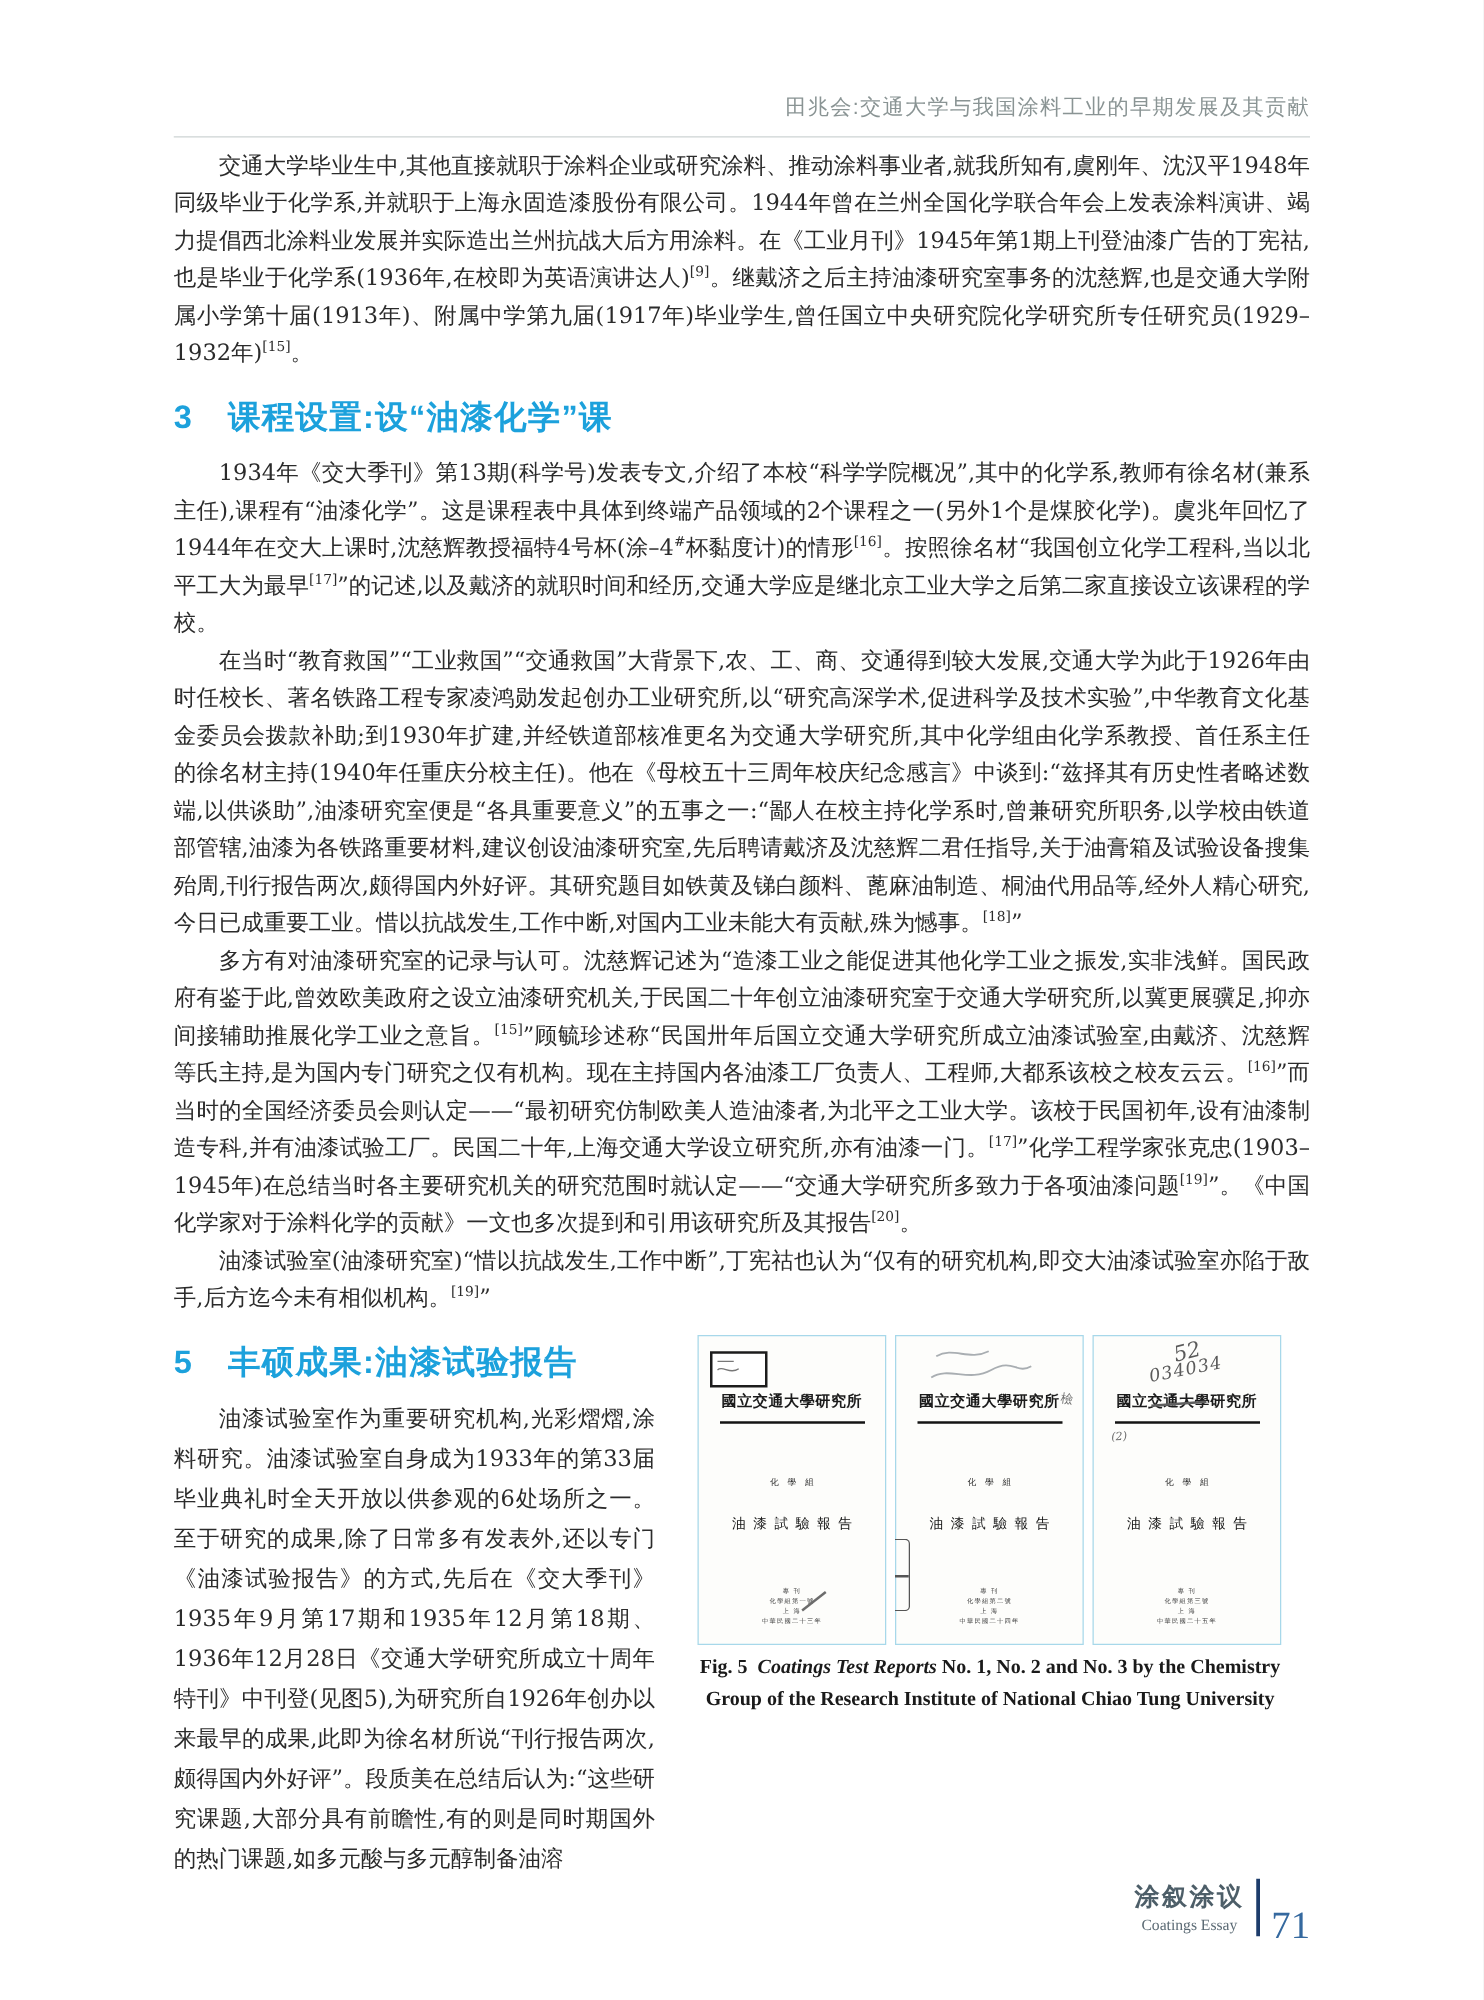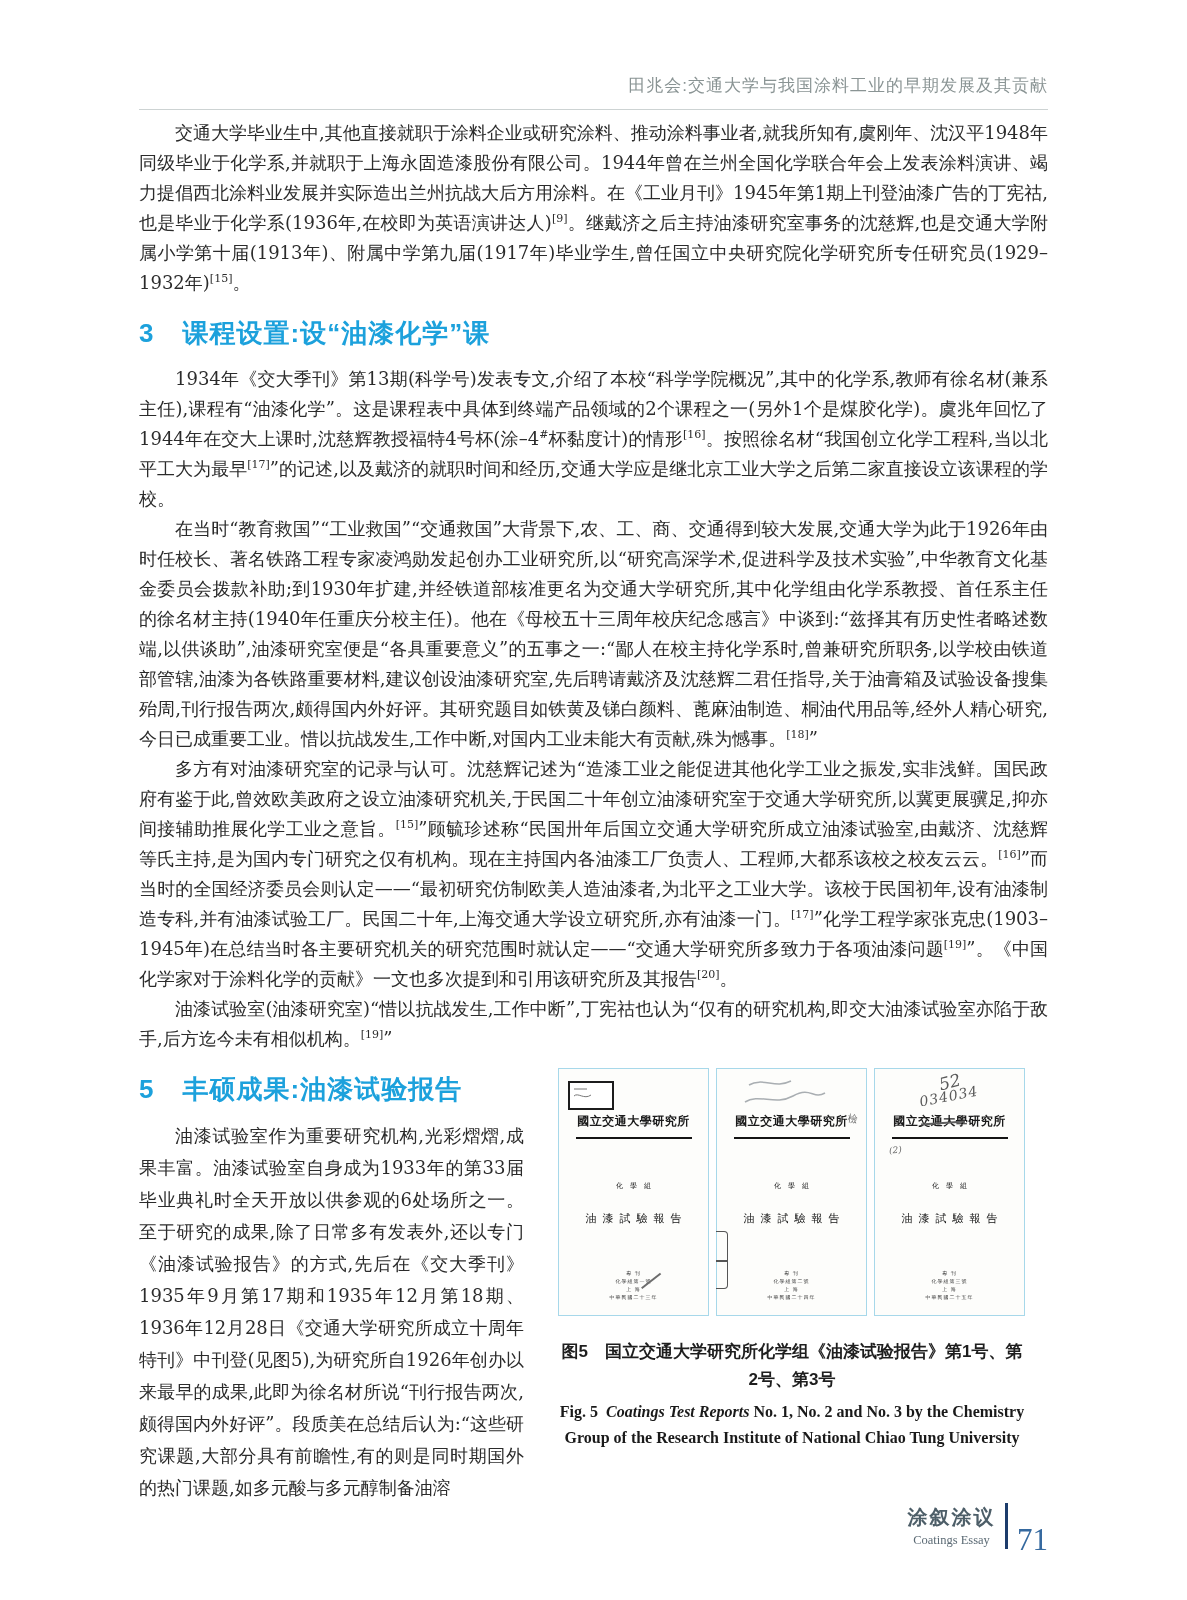--- a/index.html
+++ b/index.html
@@ -84,21 +84,21 @@
     <p class="body">1934年《交大季刊》第13期(科学号)发表专文,介绍了本校“科学学院概况”,其中的化学系,教师有徐名材(兼系主任),课程有“油漆化学”。这是课程表中具体到终端产品领域的2个课程之一(另外1个是煤胶化学)。虞兆年回忆了1944年在交大上课时,沈慈辉教授福特4号杯(涂–4<sup>#</sup>杯黏度计)的情形<sup>[16]</sup>。按照徐名材“我国创立化学工程科,当以北平工大为最早<sup>[17]</sup>”的记述,以及戴济的就职时间和经历,交通大学应是继北京工业大学之后第二家直接设立该课程的学校。</p>
 
     <p class="body">在当时“教育救国”“工业救国”“交通救国”大背景下,农、工、商、交通得到较大发展,交通大学为此于1926年由时任校长、著名铁路工程专家凌鸿勋发起创办工业研究所,以“研究高深学术,促进科学及技术实验”,中华教育文化基金委员会拨款补助;到1930年扩建,并经铁道部核准更名为交通大学研究所,其中化学组由化学系教授、首任系主任的徐名材主持(1940年任重庆分校主任)。他在《母校五十三周年校庆纪念感言》中谈到:“兹择其有历史性者略述数端,以供谈助”,油漆研究室便是“各具重要意义”的五事之一:“鄙人在校主持化学系时,曾兼研究所职务,以学校由铁道部管辖,油漆为各铁路重要材料,建议创设油漆研究室,先后聘请戴济及沈慈辉二君任指导,关于油膏箱及试验设备搜集殆周,刊行报告两次,颇得国内外好评。其研究题目如铁黄及锑白颜料、蓖麻油制造、桐油代用品等,经外人精心研究,今日已成重要工业。惜以抗战发生,工作中断,对国内工业未能大有贡献,殊为憾事。<sup>[18]</sup>”</p>
     <p class="body">多方有对油漆研究室的记录与认可。沈慈辉记述为“造漆工业之能促进其他化学工业之振发,实非浅鲜。国民政府有鉴于此,曾效欧美政府之设立油漆研究机关,于民国二十年创立油漆研究室于交通大学研究所,以冀更展骥足,抑亦间接辅助推展化学工业之意旨。<sup>[15]</sup>”顾毓珍述称“民国卅年后国立交通大学研究所成立油漆试验室,由戴济、沈慈辉等氏主持,是为国内专门研究之仅有机构。现在主持国内各油漆工厂负责人、工程师,大都系该校之校友云云。<sup>[16]</sup>”而当时的全国经济委员会则认定——“最初研究仿制欧美人造油漆者,为北平之工业大学。该校于民国初年,设有油漆制造专科,并有油漆试验工厂。民国二十年,上海交通大学设立研究所,亦有油漆一门。<sup>[17]</sup>”化学工程学家张克忠(1903–1945年)在总结当时各主要研究机关的研究范围时就认定——“交通大学研究所多致力于各项油漆问题<sup>[19]</sup>”。《中国化学家对于涂料化学的贡献》一文也多次提到和引用该研究所及其报告<sup>[20]</sup>。</p>
     <p class="body">油漆试验室(油漆研究室)“惜以抗战发生,工作中断”,丁宪祜也认为“仅有的研究机构,即交大油漆试验室亦陷于敌手,后方迄今未有相似机构。<sup>[19]</sup>”</p>
 
     <div class="twocol">
 
       <div class="col-left">
         <h2 class="sec"><span class="num">5</span><span>丰硕成果:油漆试验报告</span></h2>
-        <p class="body">油漆试验室作为重要研究机构,光彩熠熠,成果丰富。油漆试验室自身成为1933年的第33届毕业典礼时全天开放以供参观的6处场所之一。至于研究的成果,除了日常多有发表外,还以专门《油漆试验报告》的方式,先后在《交大季刊》1935年9月第17期和1935年12月第18期、1936年12月28日《交通大学研究所成立十周年特刊》中刊登(见图5),为研究所自1926年创办以来最早的成果,此即为徐名材所说“刊行报告两次,颇得国内外好评”。段质美在总结后认为:“这些研究课题,大部分具有前瞻性,有的则是同时期国外的热门课题,如多元酸与多元醇制备油溶</p>
+        <p class="body">油漆试验室作为重要研究机构,光彩熠熠,涂料研究。油漆试验室自身成为1933年的第33届毕业典礼时全天开放以供参观的6处场所之一。至于研究的成果,除了日常多有发表外,还以专门《油漆试验报告》的方式,先后在《交大季刊》1935年9月第17期和1935年12月第18期、1936年12月28日《交通大学研究所成立十周年特刊》中刊登(见图5),为研究所自1926年创办以来最早的成果,此即为徐名材所说“刊行报告两次,颇得国内外好评”。段质美在总结后认为:“这些研究课题,大部分具有前瞻性,有的则是同时期国外的热门课题,如多元酸与多元醇制备油溶</p>
       </div>
 
       <div class="col-right">
         <div class="covers">
 
           <div class="cover">
             <div class="stampbox">
               <svg width="36" height="19">
                   <path d="M4 6 h13 M4 13 c4 -4 10 4 17 -1" stroke="#777" stroke-width="1" fill="none"></path>
                 </svg>
@@ -147,21 +147,20 @@
             <div class="c-imprint">
               <div>專  刊</div>
               <div>化學組第三號</div>
               <div>上  海</div>
               <div>中華民國二十五年</div>
             </div>
           </div>
 
         </div>
 
-        <div class="cap-cn">图5　国立交通大学研究所化学组《油漆试验报告》第1号、第2号、第3号</div>
         <div class="cap-en">
           <span>Fig. 5</span>&nbsp;&nbsp;<span class="it">Coatings Test Reports</span> <span>No. 1, No. 2 and No. 3 by the Chemistry Group of the Research Institute of National Chiao Tung University</span>
         </div>
       </div>
 
     </div>
   </div>
 
   <div class="footer">
     <div class="f-labels">

